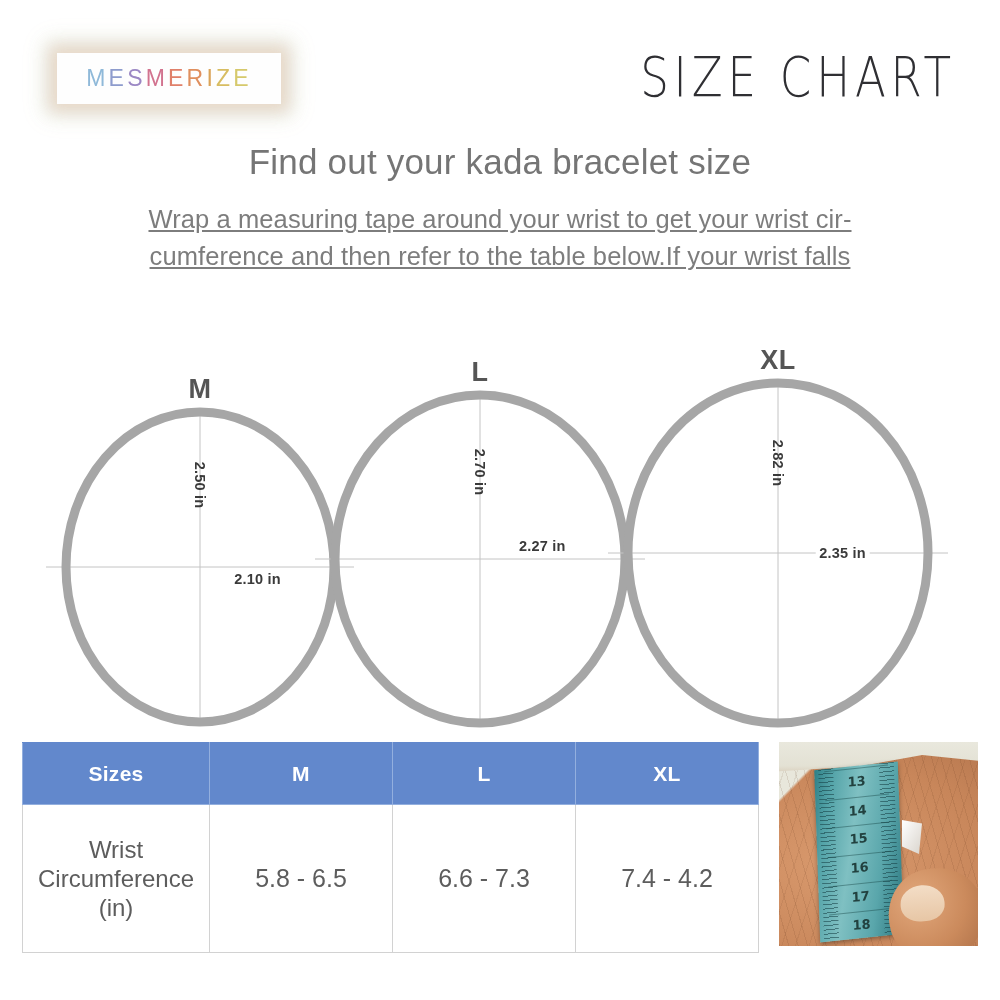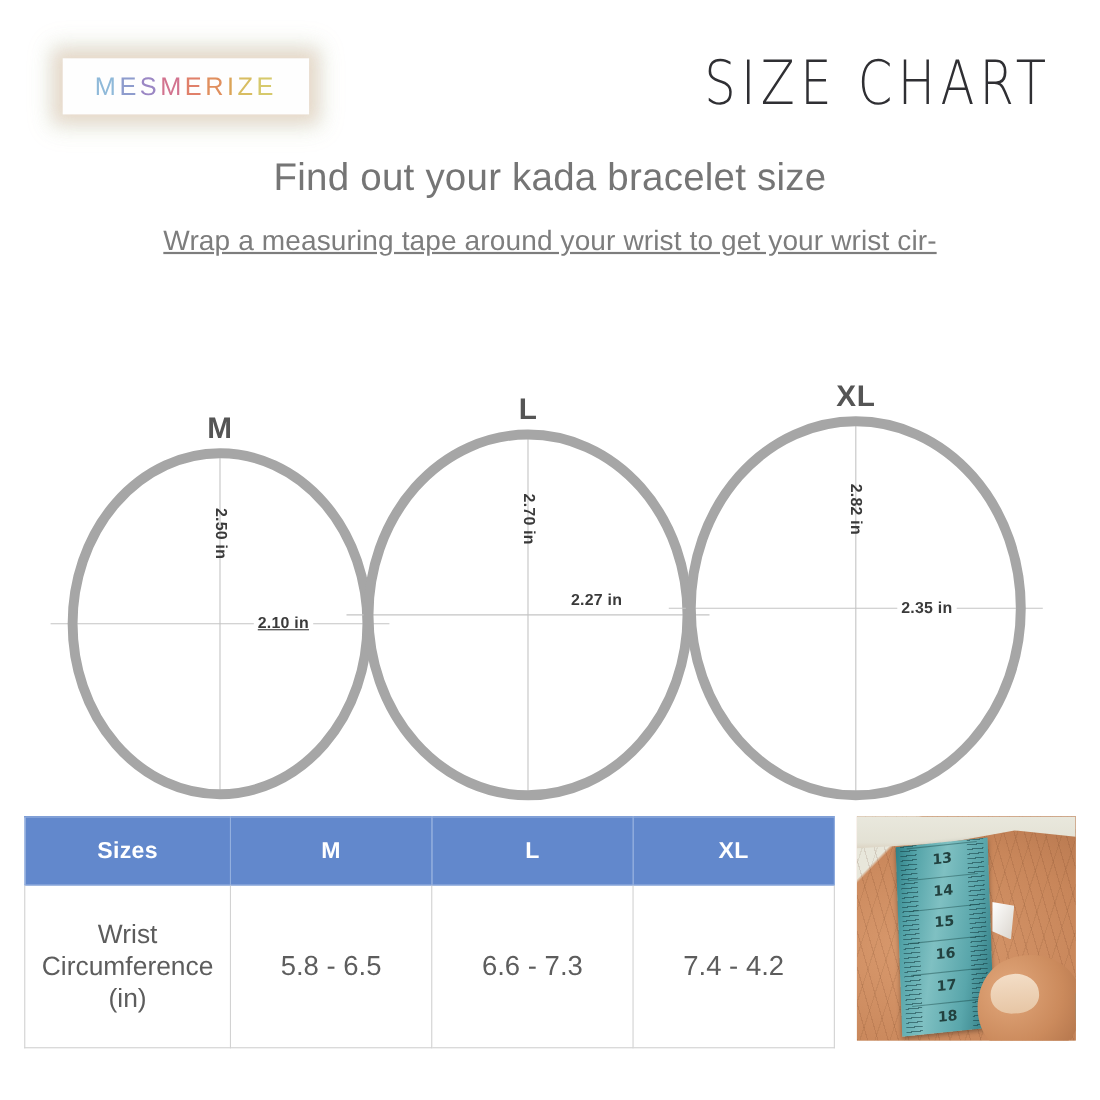--- a/index.html
+++ b/index.html
@@ -274,33 +274,34 @@
       <span style="color: rgb(214, 201, 108);">E</span>
     </div>
 </div>
 
 <div id="page-title">SIZE CHART</div>
 
 <div id="intro-block">
   <h1 id="headline">Find out your kada bracelet size</h1>
   <p id="intro-paragraph">
     <span class="line">Wrap a measuring tape around your wrist to get your wrist cir-</span>
+    <span class="line">cumference and then refer to the table below.If your wrist falls</span>
   </p>
 </div>
 
 <div id="diagram-row">
     <div class="oval-figure" style="left: 27px; top: 33px; width: 346px; height: 388px;">
       <svg class="oval-svg" width="346" height="388">
         <line x1="19" y1="194" x2="327" y2="194" stroke="#c4c4c4" stroke-width="1"></line>
         <line x1="173" y1="37" x2="173" y2="351" stroke="#c4c4c4" stroke-width="1"></line>
         <ellipse cx="173" cy="194" rx="134" ry="155" fill="none" stroke="#a6a6a6" stroke-width="9"></ellipse>
       </svg>
       <div class="oval-label" style="left: 173px; top: 1px;">M</div>
       <div class="dim-text vertical" style="left: 173px; top: 111.85px;">2.50 in</div>
-      <div class="dim-text horizontal" style="left: 230.62px; top: 194px; text-decoration: underline;">2.10 in</div>
+      <div class="dim-text horizontal" style="left: 230.62px; top: 206px;">2.10 in</div>
     </div>
     <div class="oval-figure" style="left: 296px; top: 16px; width: 368px; height: 406px;">
       <svg class="oval-svg" width="368" height="406">
         <line x1="19" y1="203" x2="349" y2="203" stroke="#c4c4c4" stroke-width="1"></line>
         <line x1="184" y1="37" x2="184" y2="369" stroke="#c4c4c4" stroke-width="1"></line>
         <ellipse cx="184" cy="203" rx="145" ry="164" fill="none" stroke="#a6a6a6" stroke-width="9"></ellipse>
       </svg>
       <div class="oval-label" style="left: 184px; top: 1px;">L</div>
       <div class="dim-text vertical" style="left: 184px; top: 116.08px;">2.70 in</div>
       <div class="dim-text horizontal" style="left: 246.35px; top: 190px;">2.27 in</div>

